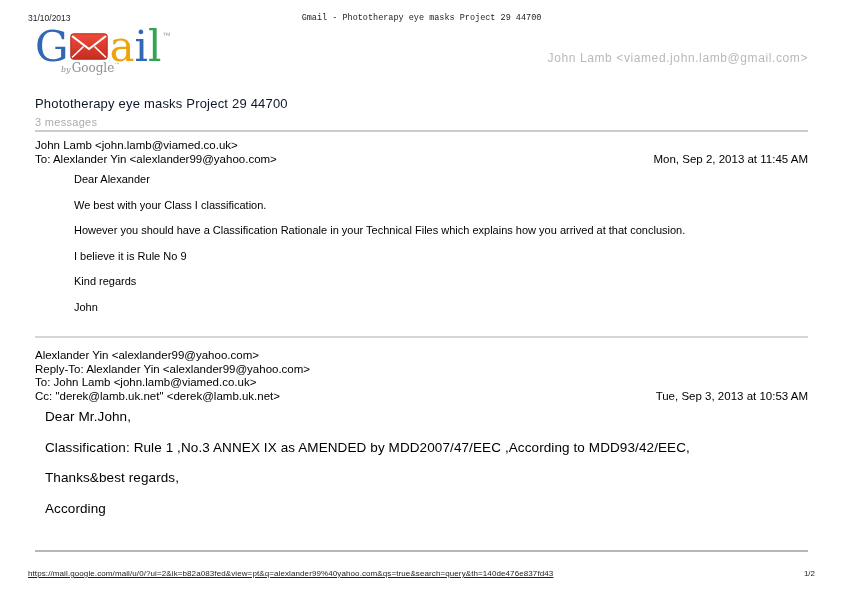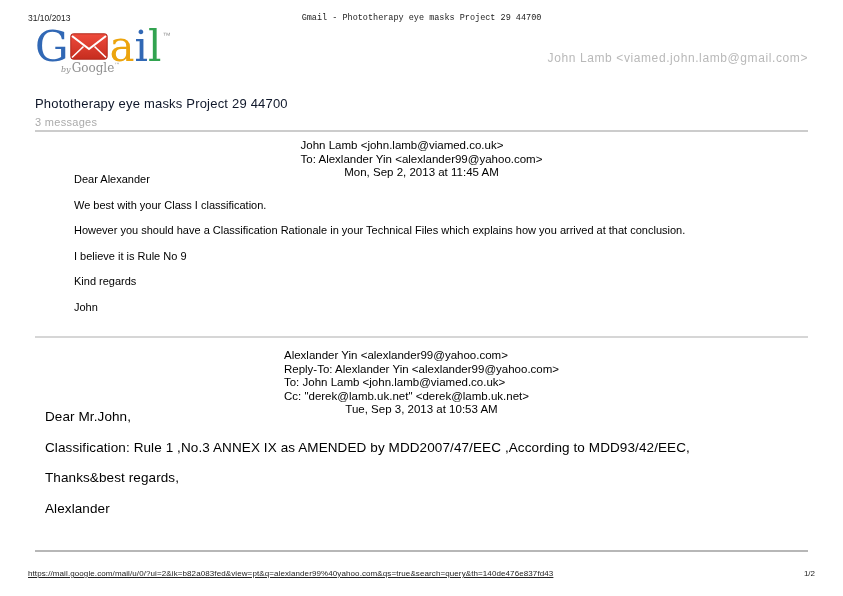--- a/index.html
+++ b/index.html
@@ -41,21 +41,21 @@
   
   .subject { position:absolute; top:96px; left:35px; font-size:13px; font-weight:normal; color:#0f172a; letter-spacing:0.2px; }
   .msg-count { position:absolute; top:116px; left:35px; font-size:11px; color:#ababab; letter-spacing:0.3px; }
 
   .rule { position:absolute; left:35px; right:35px; height:2px; }
   .rule-1 { top:130px; background:#cccccc; }
   .rule-2 { top:336px; background:#d6d6d6; }
   .rule-3 { top:550px; background:#b7b7b7; }
 
   
-  .msg-header { position:absolute; left:35px; right:35px; display:flex; justify-content:space-between; align-items:center; font-size:11.5px; color:#000;flex-direction:column; }
+  .msg-header { position:absolute; left:35px; right:35px; display:flex; justify-content:space-between; align-items:flex-end; font-size:11.5px; color:#000; }
   .msg1-header { top:139px; }
   .msg2-header { top:349px; }
   .msg-header .hlines div { line-height:13.5px; }
   .msg-date { white-space:nowrap; line-height:13.5px; }
 
   
   .msg1-body { position:absolute; top:173px; left:45px; right:45px; font-size:11px; color:#000; }
   .msg1-body p { line-height:13px; margin-bottom:12.5px;padding-left:29px; }
   .msg2-body { position:absolute; top:409px; left:45px; right:45px; font-size:13.5px; color:#000; }
   .msg2-body p { line-height:16px; margin-bottom:14.5px; letter-spacing:0.1px; }
@@ -127,21 +127,21 @@
       <div>Reply-To: Alexlander Yin &lt;alexlander99@yahoo.com&gt;</div>
       <div>To: John Lamb &lt;john.lamb@viamed.co.uk&gt;</div>
       <div>Cc: "derek@lamb.uk.net" &lt;derek@lamb.uk.net&gt;</div>
     </div>
     <div class="msg-date">Tue, Sep 3, 2013 at 10:53 AM</div>
   </div>
   <div class="msg2-body">
     <p>Dear Mr.John,</p>
     <p>Classification: Rule 1 ,No.3 ANNEX IX as AMENDED by MDD2007/47/EEC ,According to MDD93/42/EEC,</p>
     <p>Thanks&amp;best regards,</p>
-    <p>Alexlander</p>
+    <p>According</p>
   </div>
 
   <div class="rule rule-3"></div>
 
   <div class="print-footer">
     <span class="purl">https://mail.google.com/mail/u/0/?ui=2&amp;ik=b82a083fed&amp;view=pt&amp;q=alexlander99%40yahoo.com&amp;qs=true&amp;search=query&amp;th=140de476e837fd43</span>
     <span class="ppage">1/2</span>
   </div>
 
 </div>

